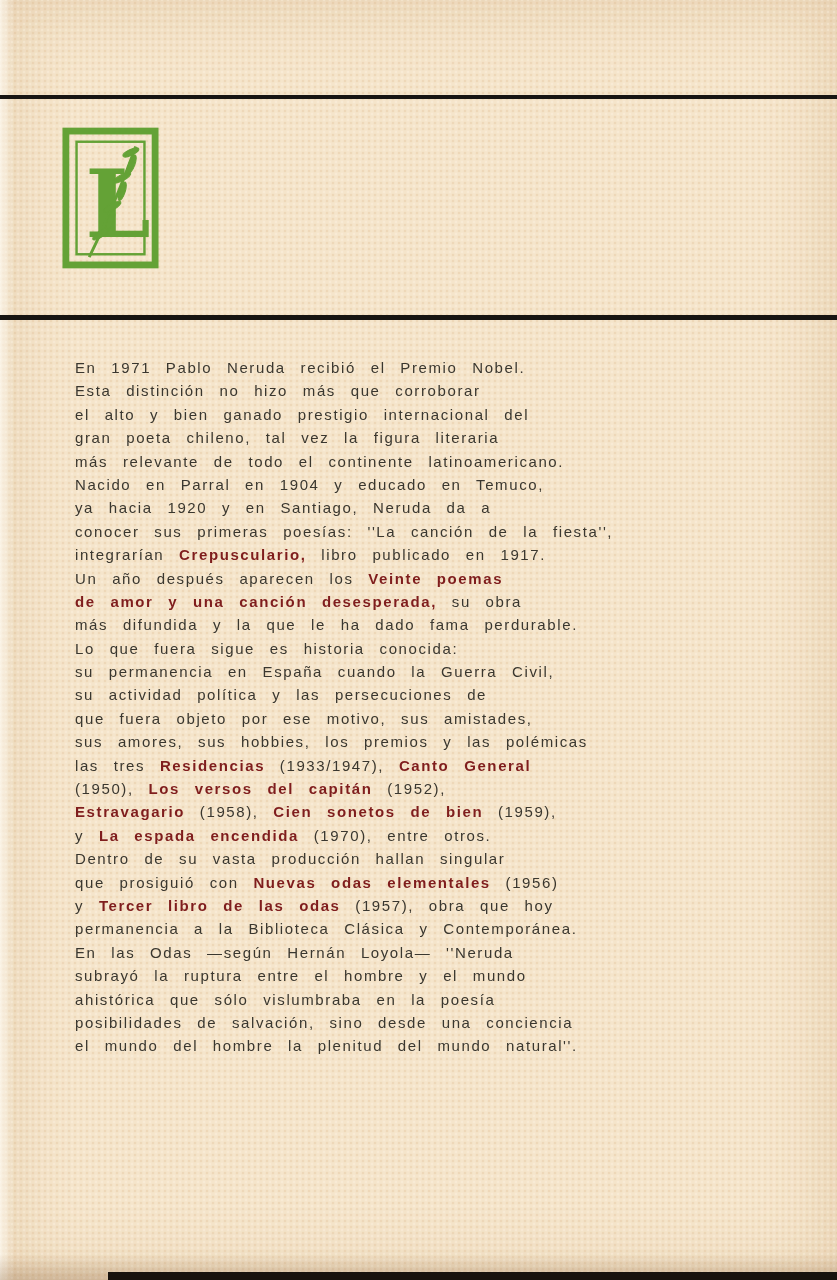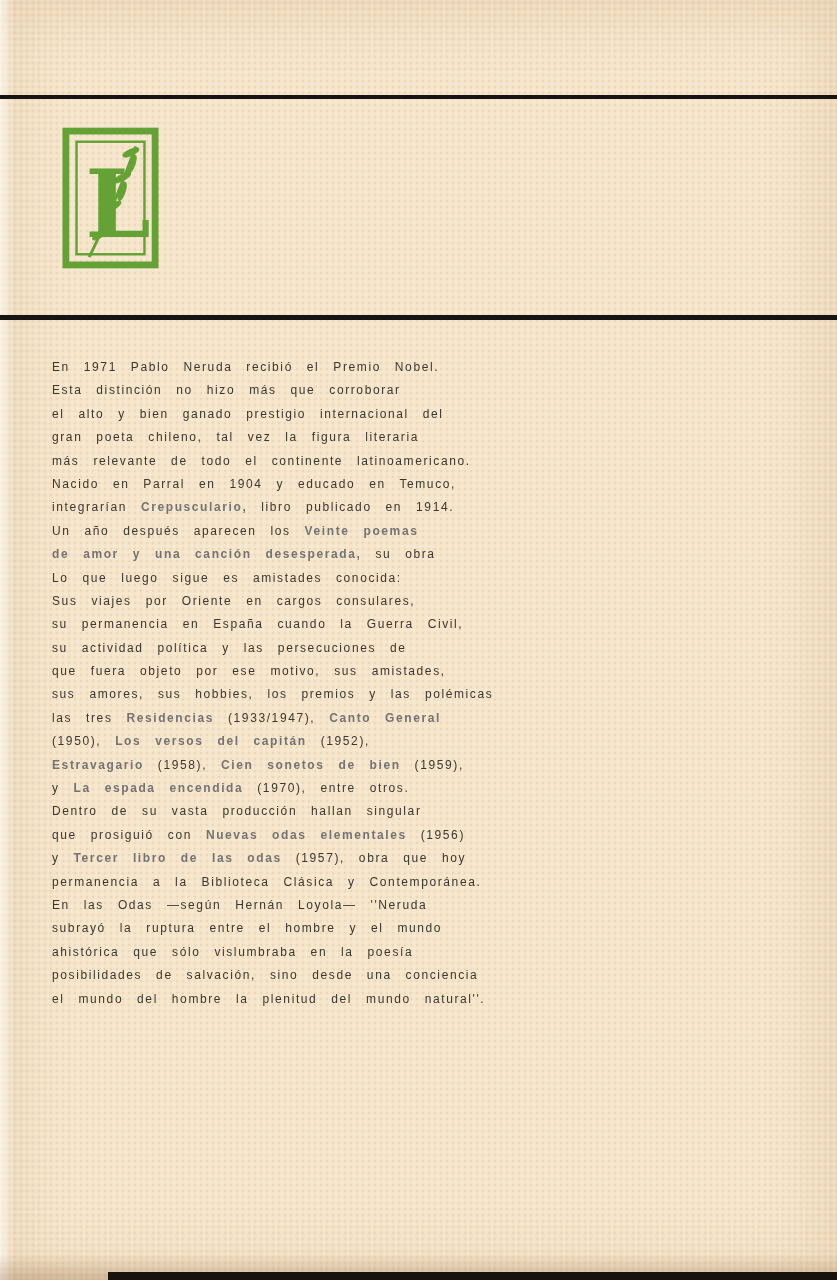--- a/index.html
+++ b/index.html
@@ -44,30 +44,30 @@
   .bottom-shadow {
     position: absolute; bottom: 0; left: 0; right: 0; height: 26px;
     background: linear-gradient(0deg, rgba(120,80,45,0.25), rgba(120,80,45,0));
     pointer-events: none;
   }
   .logo {
     position: absolute; left: 62px; top: 127px;
     width: 97px; height: 142px;
   }
   .body-text {
-    position: absolute; left: 52px; top: 356px; right: 30px;
+    position: absolute; left: 75px; top: 356px; right: 30px;
     color: #3a372f;
-    font-size: 12px;
+    font-size: 15px;
     line-height: 23.4px;
     letter-spacing: 1.6px;
     word-spacing: 9px;
     white-space: nowrap;
   }
   .body-text .line { height: 23.4px; }
-  .body-text .bold { font-weight: 700; color: #737373; }
+  .body-text .bold { font-weight: 700; color: #7f1d1d; }
 </style>
 </head>
 <body>
 
 <div class="page">
   <div class="texture"></div>
   <div class="edge-left"></div>
 
   <div class="rule top"></div>
   <div class="rule mid"></div>
@@ -88,25 +88,27 @@
     </g>
   </svg>
 
   <div class="body-text">
       <div class="line"><span>En 1971 Pablo Neruda recibió el Premio Nobel.</span></div>
       <div class="line"><span>Esta distinción no hizo más que corroborar</span></div>
       <div class="line"><span>el alto y bien ganado prestigio internacional del</span></div>
       <div class="line"><span>gran poeta chileno, tal vez la figura literaria</span></div>
       <div class="line"><span>más relevante de todo el continente latinoamericano.</span></div>
       <div class="line"><span>Nacido en Parral en 1904 y educado en Temuco,</span></div>
-      <div class="line"><span>integrarían </span><span class="bold">Crepusculario,</span><span> libro publicado en 1914.</span></div>
+      <div class="line"><span>ya hacia 1920 y en Santiago, Neruda da a</span></div>
+      <div class="line"><span>conocer sus primeras poesías: ''La canción de la fiesta'',</span></div>
+      <div class="line"><span>integrarían </span><span class="bold">Crepusculario,</span><span> libro publicado en 1917.</span></div>
       <div class="line"><span>Un año después aparecen los </span><span class="bold">Veinte poemas</span></div>
       <div class="line"><span class="bold">de amor y una canción desesperada,</span><span> su obra</span></div>
-      <div class="line"><span>Lo que luego sigue es amistades conocida:</span></div>
-      <div class="line"><span>Sus viajes por Oriente en cargos consulares,</span></div>
+      <div class="line"><span>más difundida y la que le ha dado fama perdurable.</span></div>
+      <div class="line"><span>Lo que fuera sigue es historia conocida:</span></div>
       <div class="line"><span>su permanencia en España cuando la Guerra Civil,</span></div>
       <div class="line"><span>su actividad política y las persecuciones de</span></div>
       <div class="line"><span>que fuera objeto por ese motivo, sus amistades,</span></div>
       <div class="line"><span>sus amores, sus hobbies, los premios y las polémicas</span></div>
       <div class="line"><span>las tres </span><span class="bold">Residencias</span><span> (1933/1947), </span><span class="bold">Canto General</span></div>
       <div class="line"><span>(1950), </span><span class="bold">Los versos del capitán</span><span> (1952),</span></div>
       <div class="line"><span class="bold">Estravagario</span><span> (1958), </span><span class="bold">Cien sonetos de bien</span><span> (1959),</span></div>
       <div class="line"><span>y </span><span class="bold">La espada encendida</span><span> (1970), entre otros.</span></div>
       <div class="line"><span>Dentro de su vasta producción hallan singular</span></div>
       <div class="line"><span>que prosiguió con </span><span class="bold">Nuevas odas elementales</span><span> (1956)</span></div>

